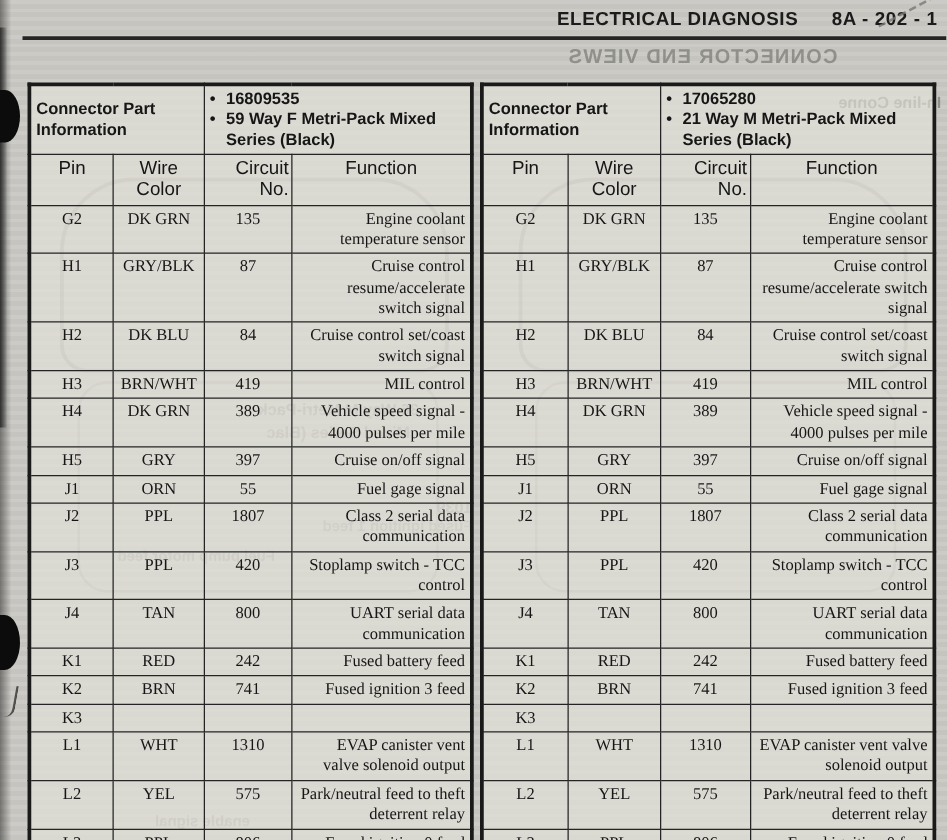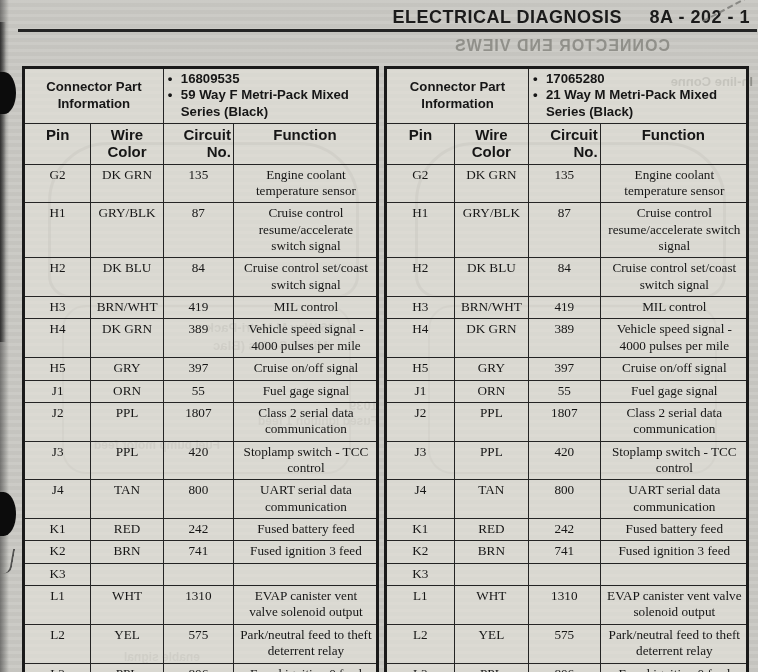--- a/index.html
+++ b/index.html
@@ -6,21 +6,21 @@
   .page {
     position:relative; width:758px; height:672px; overflow:hidden;
     background:#c9c8c3;
     background-image: repeating-linear-gradient(180deg, rgba(255,255,255,.05) 0 3px, rgba(0,0,0,.02) 3px 7px);
     font-family:"Liberation Serif", serif; color:#161616;
   }
 
   
   .page-header {
     position:absolute; top:7px; left:0; right:8px; text-align:right;
-    font-family:"Liberation Sans", sans-serif; font-weight:bold; font-size:18px;
+    font-family:"Liberation Sans", sans-serif; font-weight:bold; font-size:15px;
     letter-spacing:.5px; color:#1b1b1b;
   }
   .page-header .pageno { margin-left:22px; }
   .header-rule { position:absolute; top:29px; left:18px; right:1px; height:3px; background:#242424; }
 
   
   .bleed { position:absolute; transform:scaleX(-1); font-family:"Liberation Sans", sans-serif;
            font-weight:bold; color:rgba(110,109,104,.62); white-space:nowrap; z-index:0; }
   .bleed-title { top:37px; left:412px; width:300px; font-size:16px; letter-spacing:1px; text-align:center; }
   .frag-0 { top:74px;  left:588px; width:165px; font-size:13px; }
@@ -53,34 +53,34 @@
   
   .table-wrap { position:absolute; z-index:1; background:rgba(229,227,220,.62); }
   .wrap-left  { top:66px; left:22px;  width:357px; }
   .wrap-right { top:66px; left:384px; width:365px; }
 
   table.connector { width:100%; border-collapse:collapse; border:3px solid #1a1a1a; table-layout:fixed; }
   table.connector td, table.connector th { border:1.6px solid #242424; vertical-align:top; }
 
   .info-label {
     font-family:"Liberation Sans", sans-serif; font-weight:bold; font-size:15px;
-    text-align:center; vertical-align:middle !important; padding:4px 2px; line-height:1.2;
+    vertical-align:middle !important; padding:4px 2px; line-height:1.2;
   }
   .info-details { font-family:"Liberation Sans", sans-serif; font-weight:bold; font-size:14.5px;
     padding:3px 2px 3px 6px; line-height:1.22; }
   .bullet-line { display:flex; }
   .bullet-line .bullet { width:13px; flex:none; }
 
-  tr.col-head th { font-family:"Liberation Sans", sans-serif; font-weight:bold; font-size:15px;
+  tr.col-head th { font-family:"Liberation Sans", sans-serif; font-weight:normal; font-size:15px;
     padding:2px 2px 3px; line-height:1.15; vertical-align:top; }
   th.h-pin, th.h-func, th.h-wire { text-align:center; }
   th.h-circuit { text-align:right; padding-left:7px; }
 
   td.c-pin, td.c-wire, td.c-circuit { text-align:center; }
-  td.c-func { text-align:center; padding-left:6px !important; }
+  td.c-func { text-align:right; padding-left:6px !important; }
   table.connector tbody td { font-size:13.2px; line-height:1.24; padding:2px 4px 3px; min-height:16px; }
   table.connector tbody tr { height:21px; }
 </style>
 </head>
 <body>
 
 <div class="page">
 
   <div class="page-header">
     <span>ELECTRICAL DIAGNOSIS</span>

